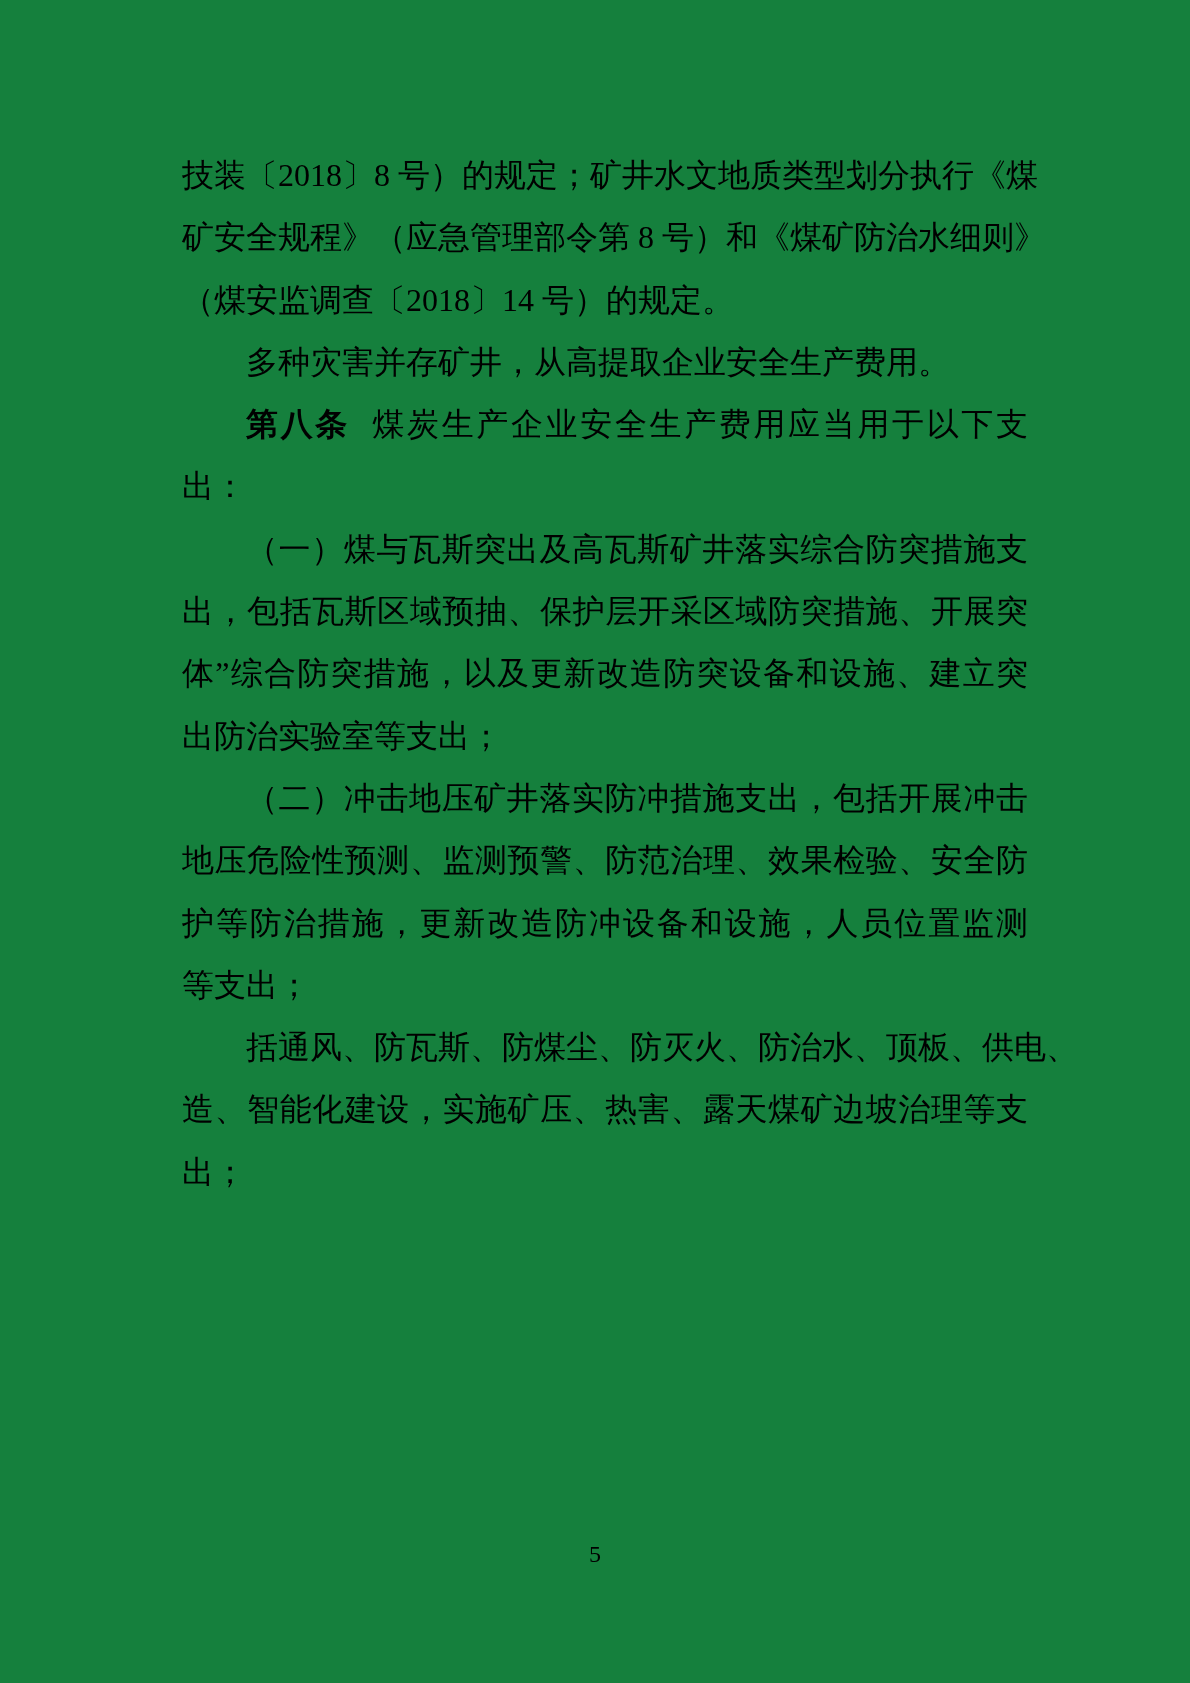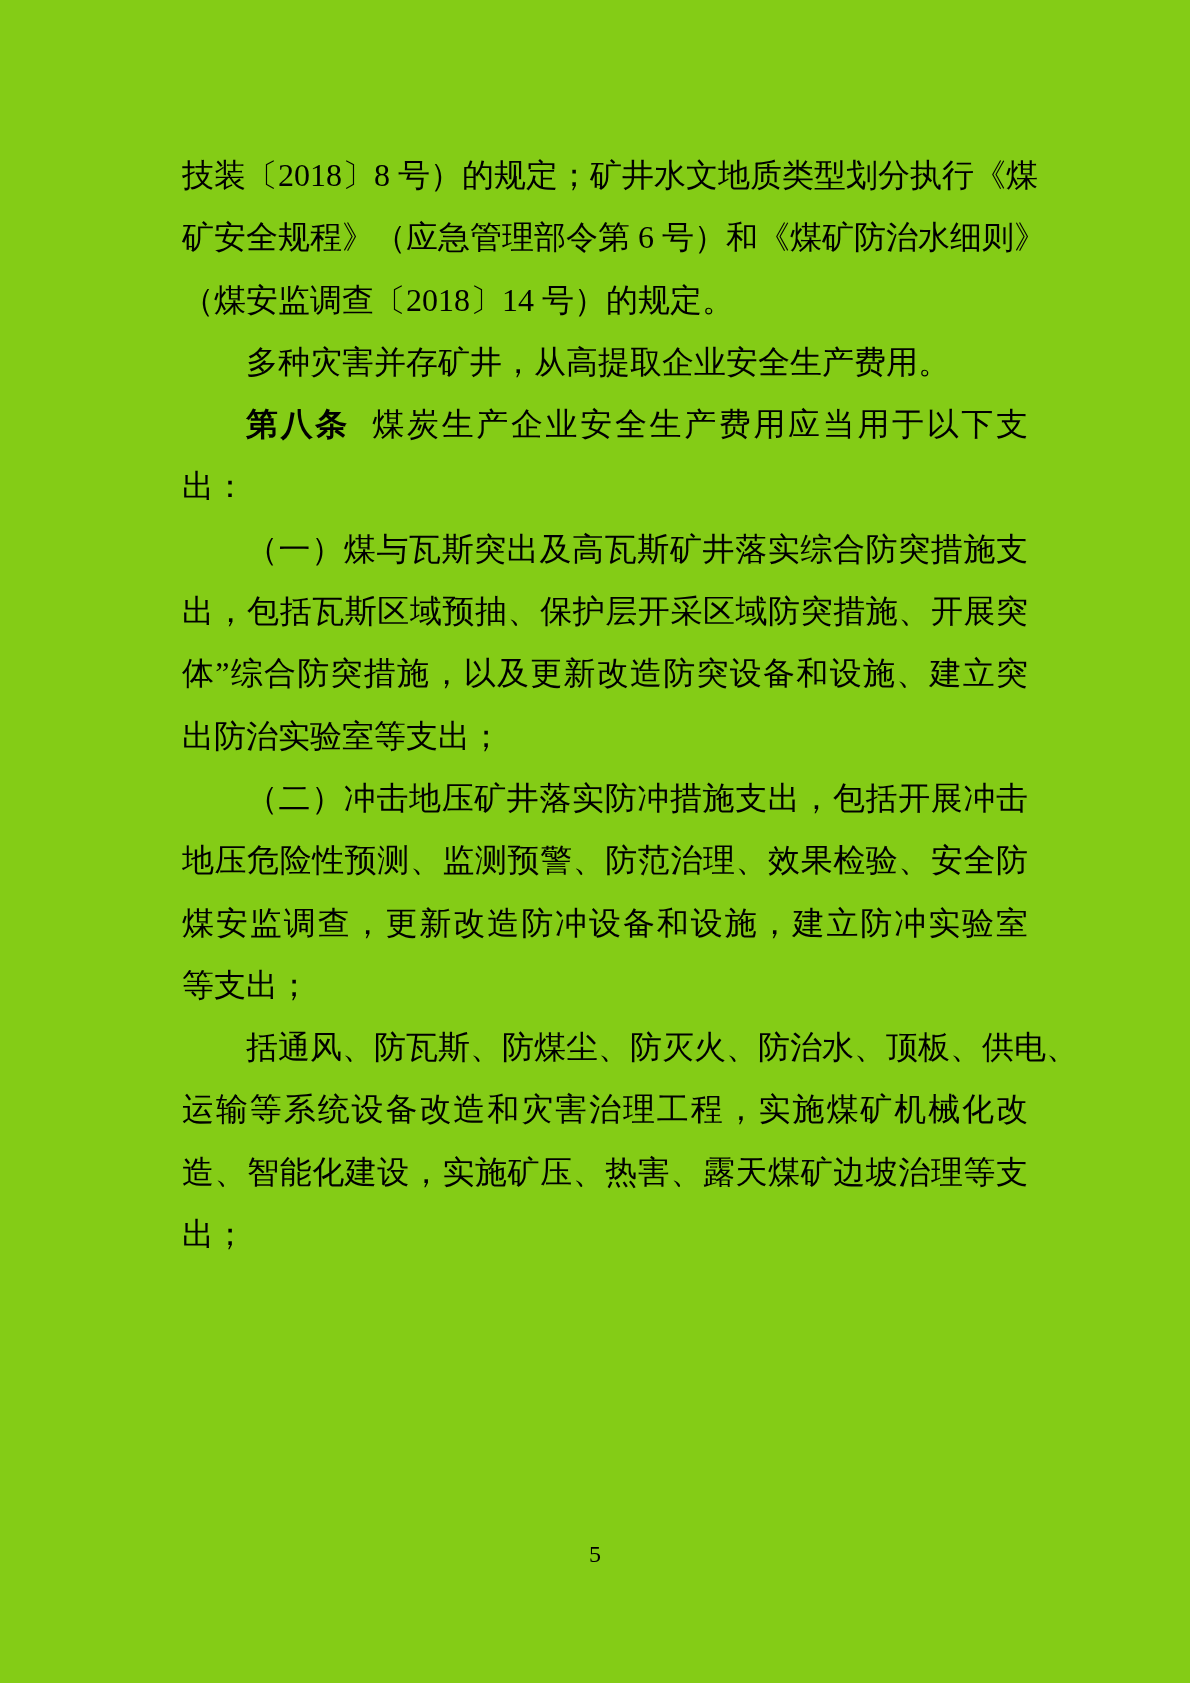--- a/index.html
+++ b/index.html
@@ -1,21 +1,21 @@
 <!DOCTYPE html>
 <html><head>
 <meta charset="utf-8">
 <title>Document Page</title>
 <style>
   html, body { margin: 0; padding: 0; background: #ffffff; }
   .page {
     position: relative;
     width: 1190px;
     height: 1683px;
-    background: #84cc16;
+    background: #15803d;
     color: #000000;
     font-family: "Liberation Serif", "DejaVu Serif", serif;
     overflow: hidden;
   }
   .content {
     position: absolute;
     left: 182px;
     top: 144px;
     width: 846px;
     font-size: 32px;
@@ -51,21 +51,21 @@
   }
 </style>
 </head>
 <body>
 
 <div class="page">
   <div class="content">
 
     <p class="para">
       <span class="ln">技装〔2018〕8 号）的规定；矿井水文地质类型划分执行《煤</span>
-      <span class="ln">矿安全规程》（应急管理部令第 6 号）和《煤矿防治水细则》</span>
+      <span class="ln">矿安全规程》（应急管理部令第 8 号）和《煤矿防治水细则》</span>
       <span class="ln end">（煤安监调查〔2018〕14 号）的规定。</span>
     </p>
 
     <p class="para indent">
       <span class="ln end">多种灾害并存矿井，从高提取企业安全生产费用。</span>
     </p>
 
     <p class="para indent">
       <span class="ln"><b class="lead">第八条</b><span>煤炭生产企业安全生产费用应当用于以下支</span></span>
       <span class="ln end">出：</span>
@@ -74,27 +74,26 @@
     <p class="para indent">
       <span class="ln">（一）煤与瓦斯突出及高瓦斯矿井落实综合防突措施支</span>
       <span class="ln">出，包括瓦斯区域预抽、保护层开采区域防突措施、开展突</span>
       <span class="ln">体”综合防突措施，以及更新改造防突设备和设施、建立突</span>
       <span class="ln end">出防治实验室等支出；</span>
     </p>
 
     <p class="para indent">
       <span class="ln">（二）冲击地压矿井落实防冲措施支出，包括开展冲击</span>
       <span class="ln">地压危险性预测、监测预警、防范治理、效果检验、安全防</span>
-      <span class="ln">煤安监调查，更新改造防冲设备和设施，建立防冲实验室</span>
+      <span class="ln">护等防治措施，更新改造防冲设备和设施，人员位置监测</span>
       <span class="ln end">等支出；</span>
     </p>
 
     <p class="para indent">
       <span class="ln">括通风、防瓦斯、防煤尘、防灭火、防治水、顶板、供电、</span>
-      <span class="ln">运输等系统设备改造和灾害治理工程，实施煤矿机械化改</span>
       <span class="ln">造、智能化建设，实施矿压、热害、露天煤矿边坡治理等支</span>
       <span class="ln end">出；</span>
     </p>
 
 
   </div>
 
   <div class="page-num">5</div>
 </div>
 

